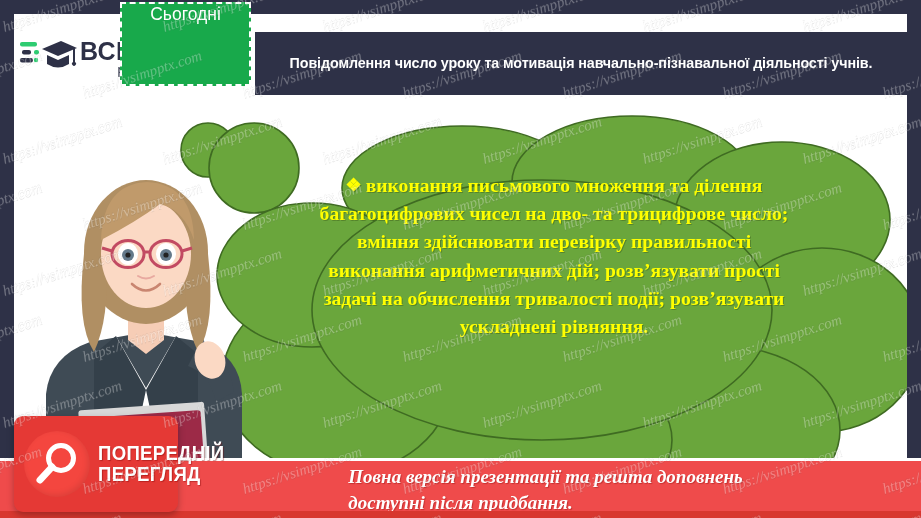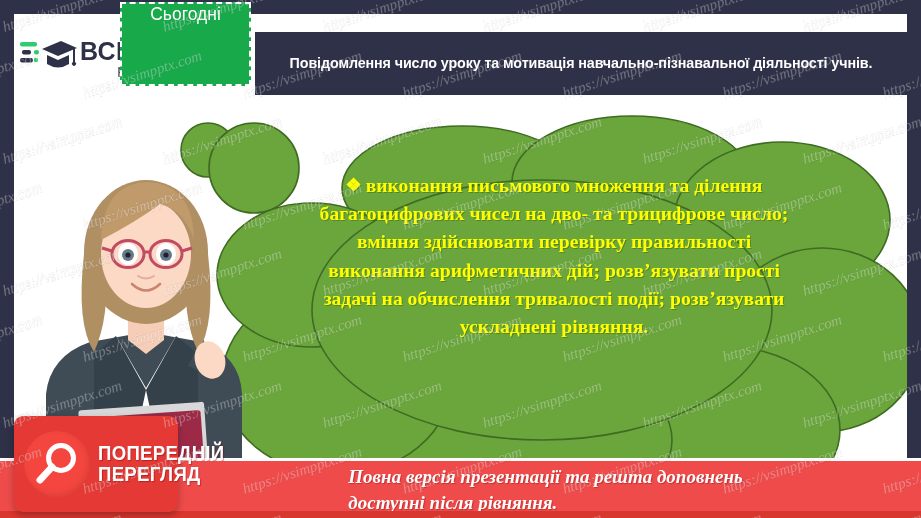--- a/index.html
+++ b/index.html
@@ -297,21 +297,21 @@
 
   </div>
 
   <div class="datebadge">
     <div>Сьогодні</div>
   </div>
 
   <div class="redbanner">
     <div class="rtxt">
       <div>Повна версія презентації та решта доповнень</div>
-      <div>доступні після рівняння.</div>
+      <div>доступні після придбання.</div>
     </div>
   </div>
 
   <div class="previewbadge">
     <span class="circ">
       <svg width="44" height="44" viewBox="0 0 44 44">
         <circle cx="26" cy="16" r="12.5" fill="none" stroke="#ffffff" stroke-width="5"></circle>
         <line x1="17" y1="25" x2="5" y2="38" stroke="#ffffff" stroke-width="7" stroke-linecap="round"></line>
       </svg>
     </span>

